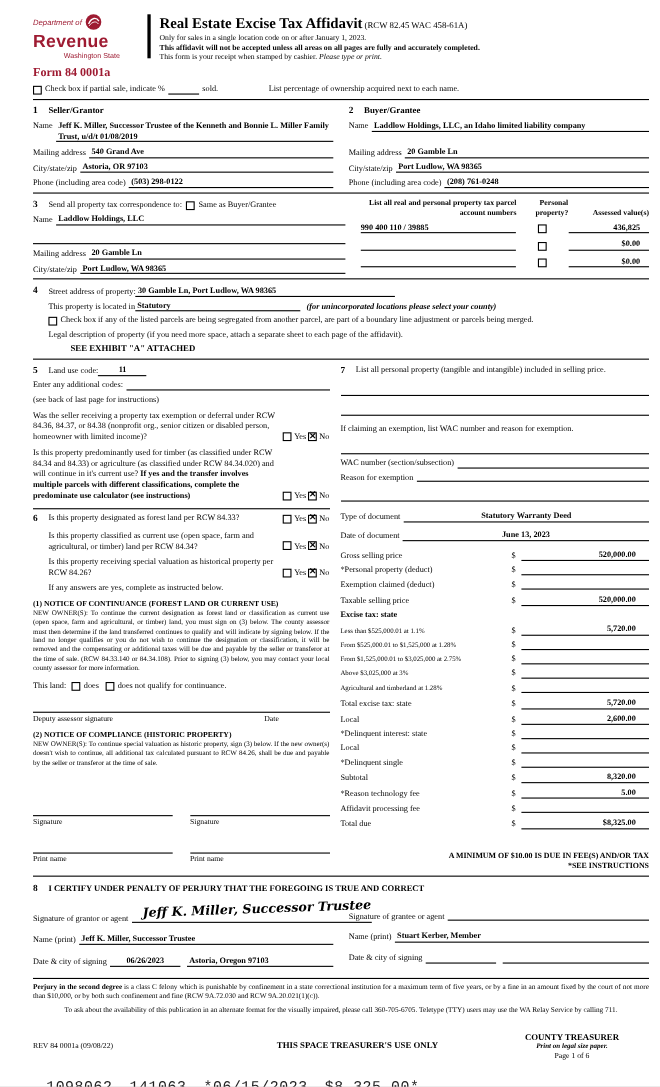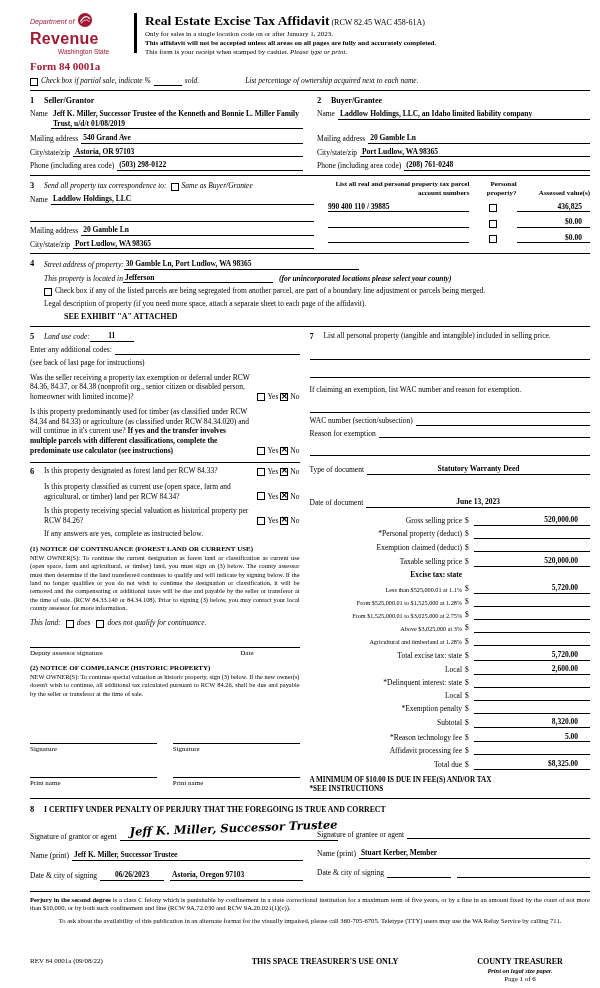--- a/index.html
+++ b/index.html
@@ -23,21 +23,21 @@
   .form-title { font-size:13.5px; font-weight:700; }
   .title-rcw { font-size:8px; }
   .hnote { font-size:7px; }
   .form-number { font-size:11px; font-weight:700; color:#9e1b32; margin-top:2px; }
   .partial-row { display:flex; align-items:flex-end; gap:3px; margin-top:3px; }
   .partial-gap { width:40px; }
 
   
   .bline { border-top:1px solid #000; padding-top:4px; margin-top:4px; }
   .row { display:flex; align-items:flex-end; margin-top:3px; }
-  .t { white-space:nowrap;font-style:italic; }
+  .t { white-space:nowrap; }
   .sec-num { font-weight:700; font-size:8.5px; width:14px; flex:none; }
   .sec-title { font-weight:700; font-size:8px; }
   .flabel { white-space:nowrap; padding-right:3px; }
   .fvalue { flex:1; border-bottom:1px solid #000; font-weight:700; padding:0 2px; min-height:9px; }
   .fvalue.fixed { flex:none; }
   .blank { display:inline-block; border-bottom:1px solid #000; height:9px; }
   .fill { flex:1; }
   .cb { width:8px; height:8px; border:1px solid #000; display:inline-flex; align-items:center;
         justify-content:center; font-size:8px; line-height:8px; font-weight:700; flex:none; }
   .cb span { margin-top:-1px; }
@@ -74,43 +74,43 @@
   .dep-labels { display:flex; font-size:7px; margin-top:1px; }
   .dep-date { margin-left:auto; margin-right:46px; }
   .n3-title { font-weight:700; text-align:center; margin-top:8px; font-size:7.5px; }
   .sigpair { display:flex; gap:16px; margin-top:12px; }
   .sigcell { flex:1; }
   .slabel { font-size:7px; margin-top:1px; }
   .sig-bottom { margin-top:auto; padding-bottom:6px; }
 
   
   .tax-row { display:flex; align-items:flex-end; margin-top:3.4px; }
-  .tax-label { flex:1; text-align:right; padding-right:3px; white-space:nowrap; }
+  .tax-label { flex:1; text-align:left; padding-right:3px; white-space:nowrap; }
   .tax-dollar { width:9px; flex:none; }
   .tax-val { width:116px; flex:none; border-bottom:1px solid #000; text-align:right;
              font-weight:700; padding-right:12px; min-height:9px; }
   .tax-row.small .tax-label { font-size:6.2px; }
   .tax-row.noval .tax-dollar, .tax-row.noval .tax-val { visibility:hidden; }
-  .min-note { text-align:left; font-weight:700; font-size:7.2px; margin-top:6px; }
+  .min-note { text-align:right; font-weight:700; font-size:7.2px; margin-top:20px; }
 
   
   .sec8 .row { margin-top:8px; }
   .script { font-family:"DejaVu Serif", serif; font-style:italic; font-weight:700; font-size:11.5px;
             transform:rotate(-2deg); transform-origin:left bottom; display:inline-block;
             padding-left:10px; white-space:nowrap; }
   .sigline { flex:1; border-bottom:1px solid #000; min-height:14px; }
 
   
   .perjury-wrap { font-size:6.6px; }
   .perjury { text-align:justify; }
   .alt { text-align:center; margin-top:4px; }
   .footer-row { display:flex; align-items:center; margin-top:14px; }
   .rev { font-size:7px; width:170px; }
   .tspace { flex:1; text-align:center; font-weight:700; font-size:8px; }
-  .county { width:140px; text-align:center;margin-top:17px; }
+  .county { width:140px; text-align:center; }
   .county .c1 { font-weight:700; font-size:8px; }
   .county .c2 { font-weight:700; font-style:italic; font-size:6.4px; }
   .county .c3 { font-size:7px; }
   .stamp { font-family:"Liberation Mono", monospace; font-size:13.5px; color:#1c1c1c;
            word-spacing:7px; letter-spacing:0.5px; margin:16px 0 0 12px; }
 </style>
 </head>
 <body>
 
 <div class="page">
@@ -265,21 +265,21 @@
 
   <div class="bline">
     <div class="row" style="margin-top:0">
       <span class="sec-num">4</span>
       <span class="t">Street address of property:</span>
       <span class="fvalue" style="max-width:300px">30 Gamble Ln, Port Ludlow, WA 98365</span>
       <span class="fill"></span>
     </div>
     <div class="row indent">
       <span class="t">This property is located in</span>
-      <span class="fvalue fixed" style="width:150px">Jefferson</span>
+      <span class="fvalue fixed" style="width:150px">Statutory</span>
       <span style="width:6px"></span>
       <span class="t bold it">(for unincorporated locations please select your county)</span>
     </div>
     <div class="row indent">
       <span class="cb">
           <span></span>
         </span>
       <span style="width:3px"></span>
       <span>Check box if any of the listed parcels are being segregated from another parcel, are part of a boundary line adjustment or parcels being merged.</span>
     </div>
@@ -458,21 +458,21 @@
         <span class="fvalue"></span>
       </div>
       <div class="row" style="margin-top:9px">
           <span class="fvalue"></span>
         </div>
 
       <div class="row" style="margin-top:8px">
         <span class="flabel">Type of document</span>
         <span class="fvalue center">Statutory Warranty Deed</span>
       </div>
-      <div class="row" style="margin-top:22px">
+      <div class="row" style="margin-top:6px">
         <span class="flabel">Date of document</span>
         <span class="fvalue center">June 13, 2023</span>
       </div>
 
       <div class="tax-block" style="margin-top:4px">
         <div class="tax-row">
             <span class="tax-label">Gross selling price</span>
             <span class="tax-dollar">$</span>
             <span class="tax-val">520,000.00</span>
           </div>
@@ -535,21 +535,21 @@
             <span class="tax-label">*Delinquent interest: state</span>
             <span class="tax-dollar">$</span>
             <span class="tax-val"></span>
           </div>
         <div class="tax-row">
             <span class="tax-label">Local</span>
             <span class="tax-dollar">$</span>
             <span class="tax-val"></span>
           </div>
         <div class="tax-row">
-            <span class="tax-label">*Exemption penalty</span>
+            <span class="tax-label">*Delinquent single</span>
             <span class="tax-dollar">$</span>
             <span class="tax-val"></span>
           </div>
         <div class="tax-row">
             <span class="tax-label">Subtotal</span>
             <span class="tax-dollar">$</span>
             <span class="tax-val">8,320.00</span>
           </div>
         <div class="tax-row">
             <span class="tax-label">*Reason technology fee</span>

